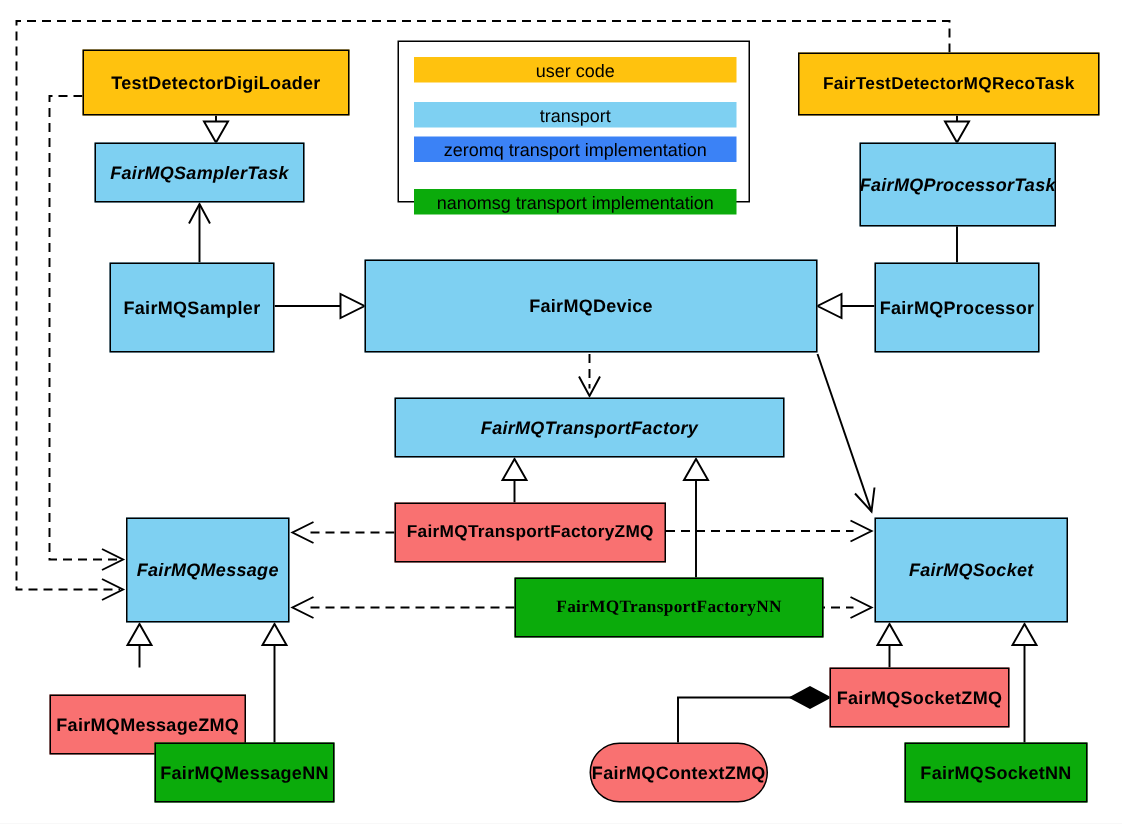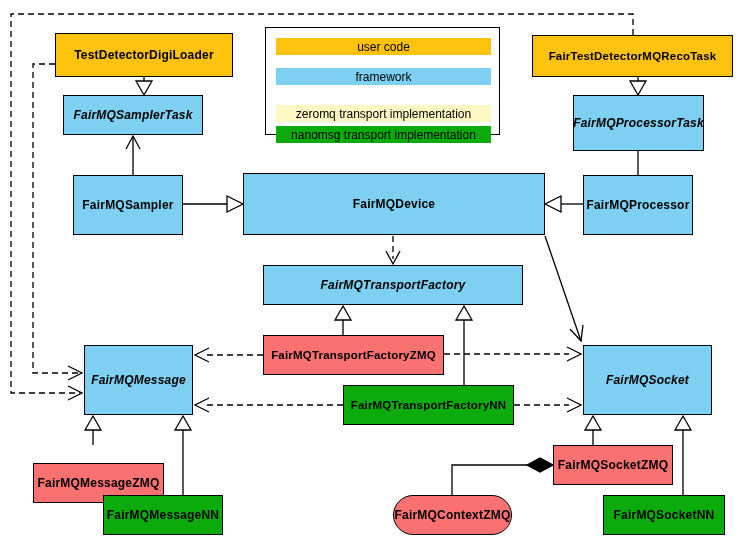--- a/index.html
+++ b/index.html
@@ -141,23 +141,23 @@
       <path d="M452 495 V465 H528"></path>
       <polygon points="527,465 540,458 553,465 540,472" fill="#000"></polygon>
     </g>
   </svg>
 
   <div class="legend">
     <div class="swatch user" style="top:10px;background:#FFC20E;">
       <span>user code</span>
     </div>
     <div class="swatch" style="top:40px;background:#7ED0F2;">
-      <span>framework</span>
+      <span>transport</span>
     </div>
-    <div class="swatch" style="top:77px;background:#fef9c3;">
+    <div class="swatch" style="top:63px;background:#3b82f6;">
       <span>zeromq transport implementation</span>
     </div>
     <div class="swatch" style="top:98px;background:#0BAB0B;">
       <span>nanomsg transport implementation</span>
     </div>
   </div>
 
   <div class="node user" style="left:55px;top:33px;width:178px;height:44px;">TestDetectorDigiLoader</div>
 
   <div class="node user" style="left:532px;top:35px;width:201px;height:42px;font-size:11.5px;">FairTestDetectorMQRecoTask</div>
@@ -169,21 +169,21 @@
   <div class="node framework" style="left:73px;top:175px;width:110px;height:60px;">FairMQSampler</div>
 
   <div class="node framework" style="left:243px;top:173px;width:302px;height:62px;">FairMQDevice</div>
 
   <div class="node framework" style="left:583px;top:175px;width:110px;height:60px;">FairMQProcessor</div>
 
   <div class="node framework abstract" style="left:263px;top:265px;width:260px;height:40px;">FairMQTransportFactory</div>
 
   <div class="node zeromq" style="left:263px;top:335px;width:181px;height:40px;font-size:11.5px;">FairMQTransportFactoryZMQ</div>
 
-  <div class="node nanomsg" style="left:343px;top:385px;width:171px;height:40px;font-size:11.5px;">FairMQTransportFactoryNN</div>
+  <div class="node nanomsg" style="left:343px;top:385px;width:206px;height:40px;font-size:11.5px;font-family:Liberation Serif, serif;">FairMQTransportFactoryNN</div>
 
   <div class="node framework abstract" style="left:84px;top:345px;width:109px;height:70px;">FairMQMessage</div>
 
   <div class="node framework abstract" style="left:583px;top:345px;width:129px;height:70px;">FairMQSocket</div>
 
   <div class="node zeromq" style="left:33px;top:445px;width:131px;height:40px;margin-top:18px;">FairMQMessageZMQ</div>
 
   <div class="node zeromq" style="left:553px;top:445px;width:120px;height:40px;">FairMQSocketZMQ</div>
 
   <div class="node nanomsg" style="left:103px;top:495px;width:120px;height:40px;">FairMQMessageNN</div>

